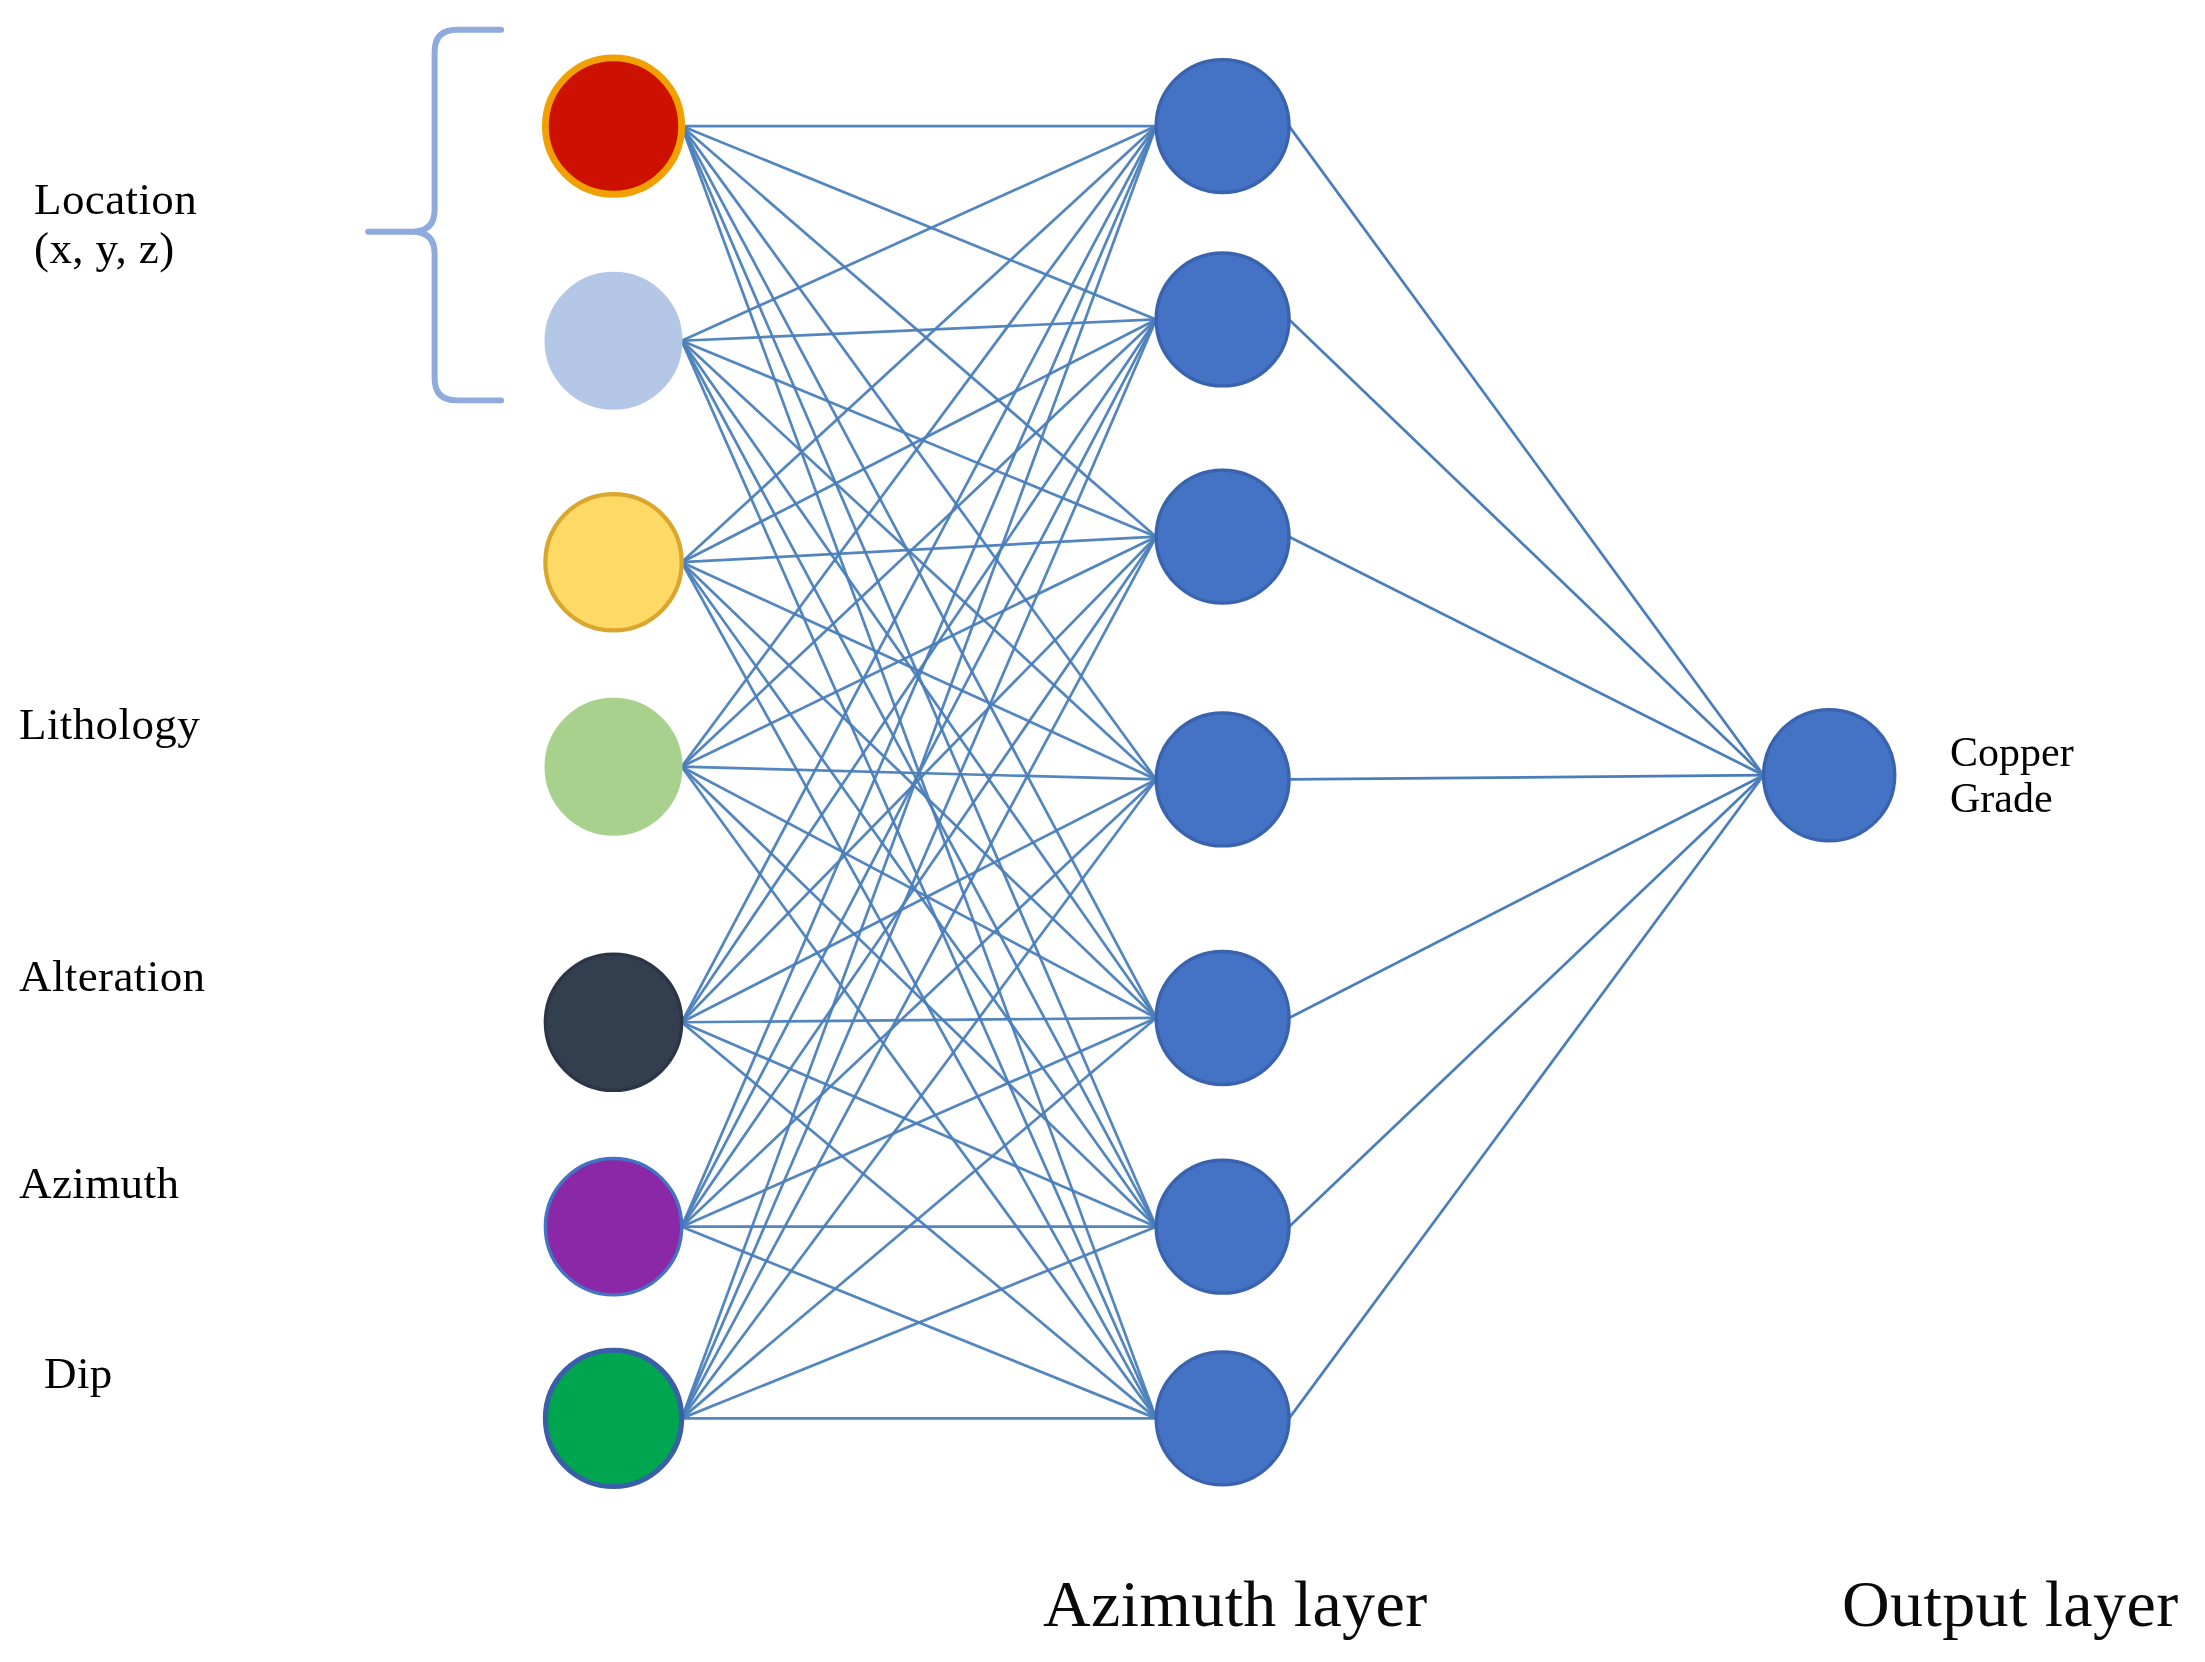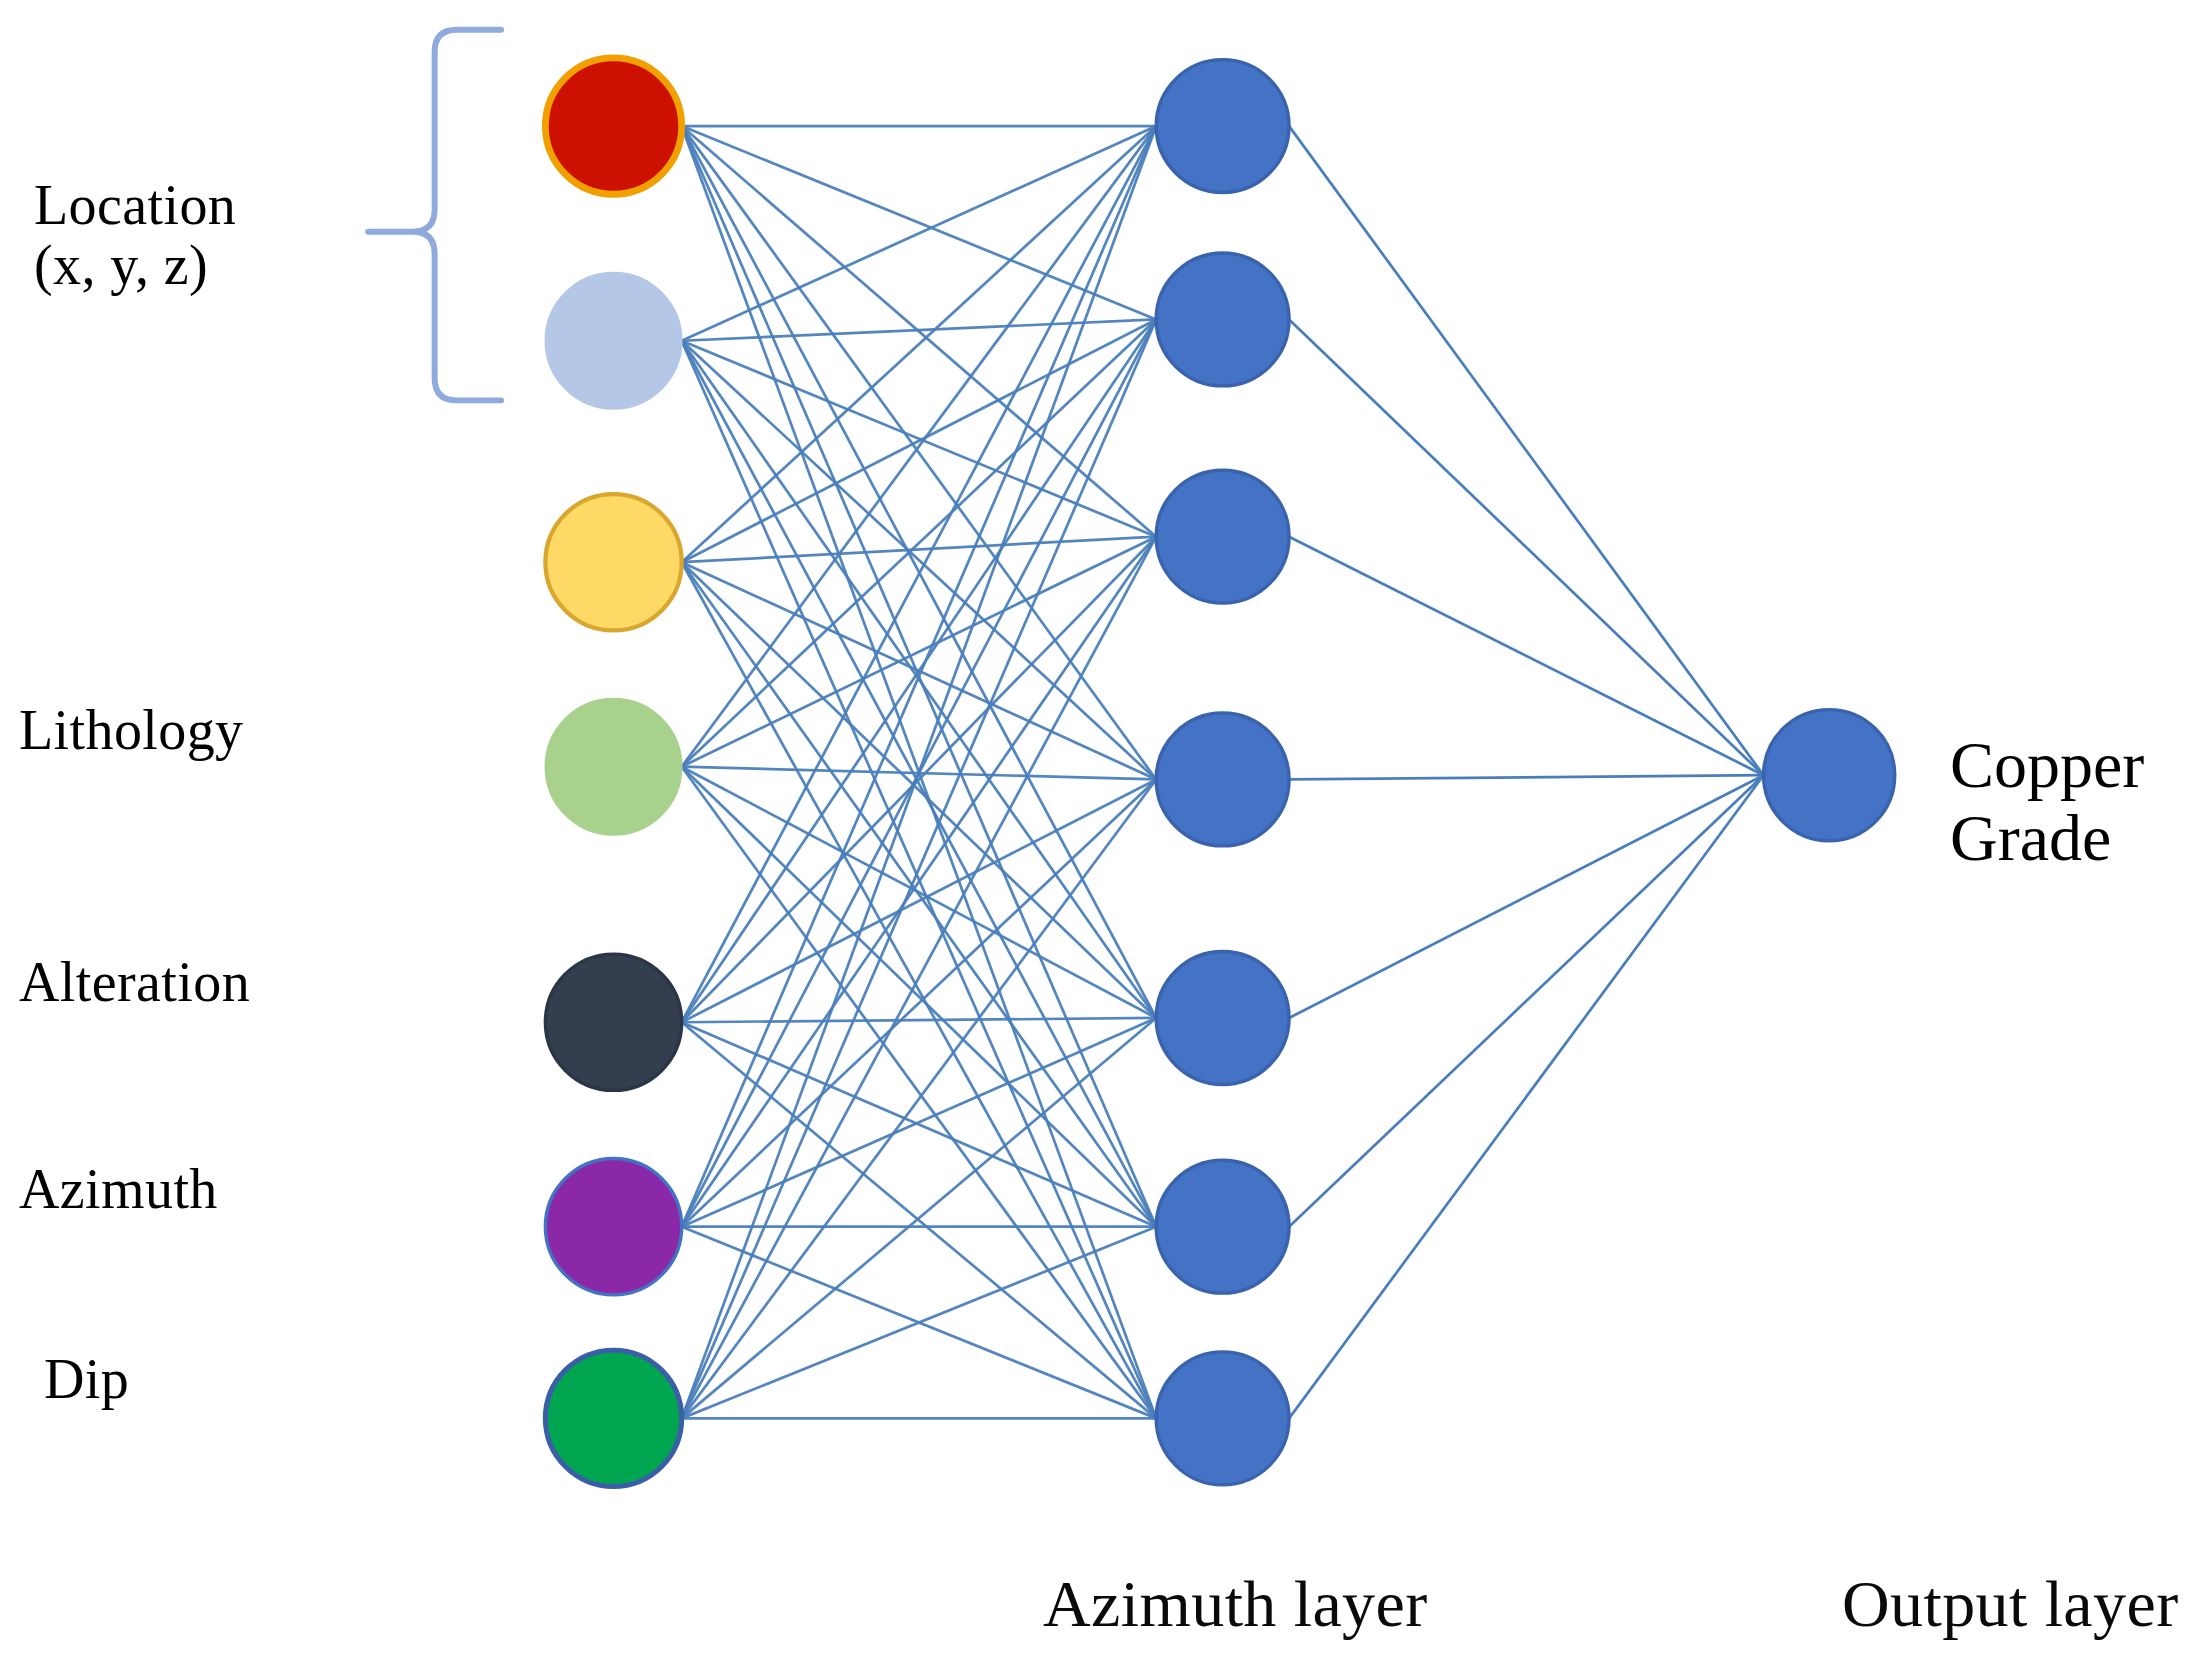--- a/index.html
+++ b/index.html
@@ -18,36 +18,36 @@
   #net-svg {
     position: absolute;
     left: 0;
     top: 0;
     width: 2205px;
     height: 1662px;
   }
   .side-label {
     position: absolute;
     color: #000000;
-    font-size: 56px;
+    font-size: 45px;
     line-height: 1.08;
     white-space: pre;
     letter-spacing: 0.4px;
   }
   .layer-label {
     position: absolute;
     color: #0a0a0a;
     font-size: 66px;
     white-space: nowrap;
     letter-spacing: 0.4px;
   }
   .out-label {
     position: absolute;
     color: #000000;
-    font-size: 66px;
+    font-size: 42px;
     line-height: 1.1;
     white-space: pre;
   }
 </style>
 </head>
 <body>
 
 <div id="stage">
 
   <svg id="net-svg" viewBox="0 0 2588 1951" xmlns="http://www.w3.org/2000/svg">

